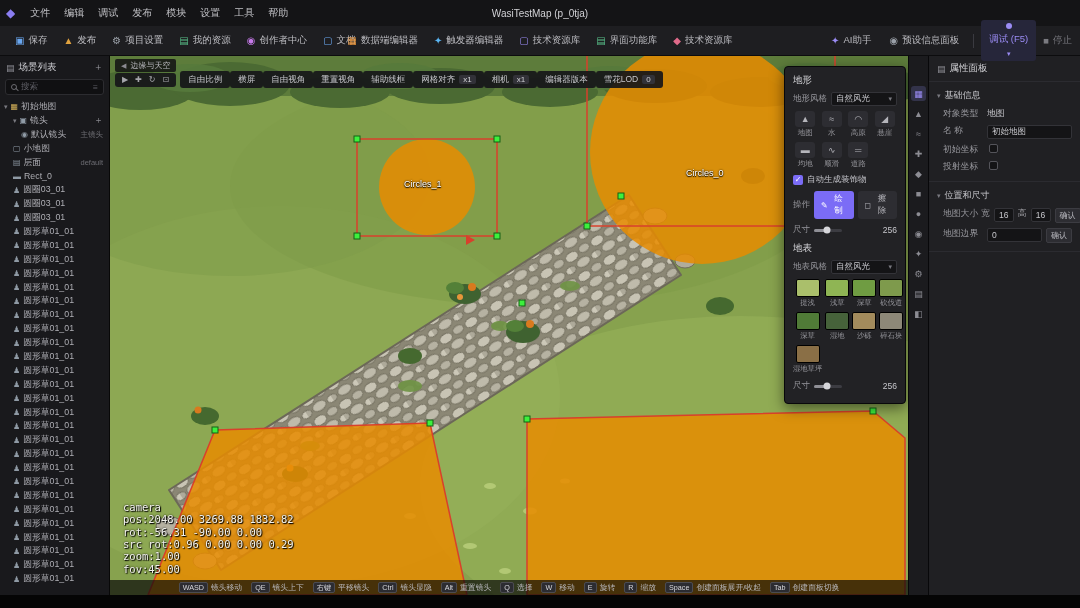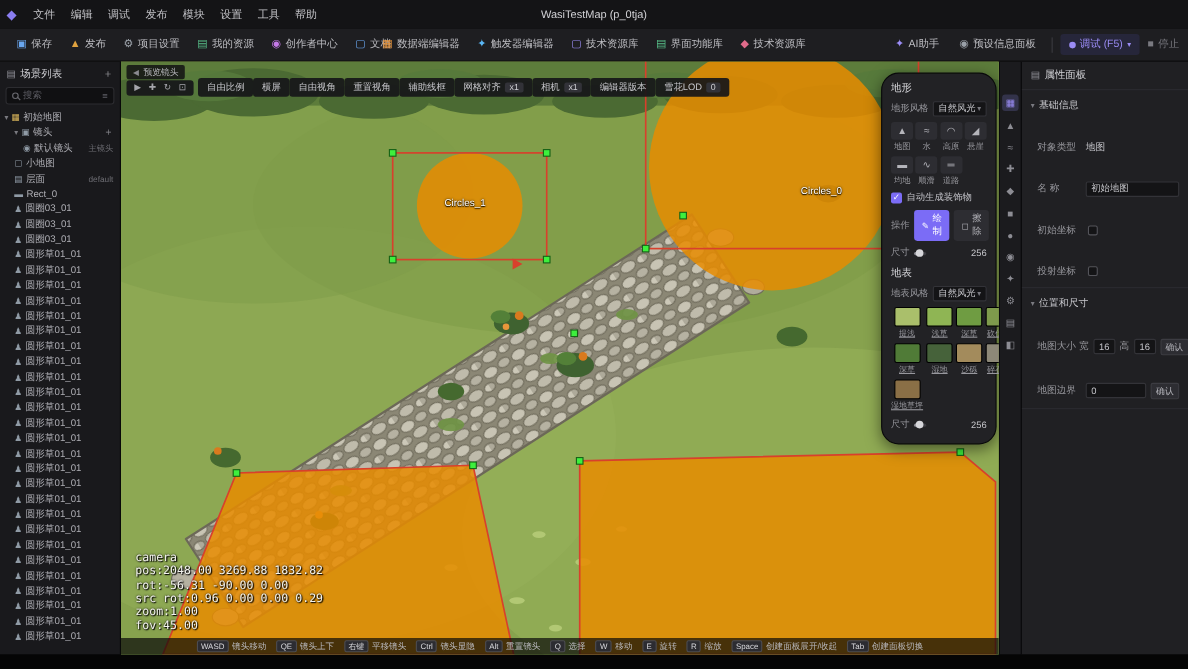--- a/index.html
+++ b/index.html
@@ -19,21 +19,21 @@
 .win-btn { font-size:9px; padding:0 5px; color:#a5a5aa; }
 
 
 .toolbar2 { height:30px; background:#1e1e21; display:flex; align-items:center; padding:0 8px; position:relative; border-bottom:1px solid #0c0c0e; flex:0 0 30px; }
 .tb-group { display:flex; gap:2px; align-items:center; }
 .tb-btn { display:flex; align-items:center; gap:4px; font-size:9.5px; color:#bcbcc1; padding:4px 7px; border-radius:3px; white-space:nowrap; }
 .tb-ic { font-size:10px; }
 .tb-editors { position:absolute; left:50%; transform:translateX(-50%); display:flex; gap:2px; }
 .tb-right-group { margin-left:auto; display:flex; align-items:center; gap:7px; }
 .sep { width:1px; height:14px; background:#3a3a40; }
-.debug-btn { display:flex; align-items:center; gap:4px; color:#9b8cf5; font-size:9.5px; padding:3px 8px; background:#26263a; border-radius:3px; white-space:nowrap; }
+.debug-btn { display:flex; align-items:center; gap:4px; color:#9b8cf5; font-size:9.5px; padding:3px 8px; background:#26263a; border-radius:3px; white-space:nowrap;flex-direction:column; }
 .debug-dot { width:6px; height:6px; background:#9b8cf5; border-radius:50%; }
 .debug-car { font-size:7px; color:#9b8cf5; }
 .stop-btn { display:flex; align-items:center; gap:4px; color:#7a7a80; font-size:9.5px; white-space:nowrap; }
 
 
 .main { display:flex; height:539px; flex:0 0 539px; background:#111; }
 
 
 .left-panel { width:110px; min-width:110px; background:#19191c; display:flex; flex-direction:column; border-right:1px solid #080808; }
 .lp-header { display:flex; align-items:center; gap:4px; padding:5px 6px 3px; font-size:9.5px; color:#cdcdd2; }
@@ -59,28 +59,28 @@
 .vp-tag { position:absolute; top:3px; left:5px; background:rgba(18,18,20,.85); color:#b5b5ba; font-size:8px; padding:1px 6px; border-radius:2px; display:flex; gap:4px; align-items:center; z-index:5; }
 .vp-tag-ar { font-size:7px; color:#8a8a90; }
 .vp-pills { position:absolute; top:15px; left:5px; display:flex; gap:4px; z-index:5; align-items:center; }
 .pill { background:rgba(22,22,25,.92); color:#c6c6cb; font-size:8.5px; padding:2.5px 8px; border-radius:3px; display:flex; align-items:center; gap:4px; white-space:nowrap; }
 .pill.icons { gap:7px; padding:2.5px 7px; color:#a5a5ab; }
 .pills-wrap { display:flex; gap:0; }
 .pill-val { background:#323238; border-radius:2px; padding:0 4px; font-size:8px; color:#d0d0d5; }
 .vp-ic { font-size:8px; }
 .shape-label { position:absolute; color:#fff; font-size:9px; text-shadow:0 0 2px #000,0 1px 1px #000; z-index:3; }
 .lbl-c1 { left:294px; top:123px; }
-.lbl-c0 { left:618px; top:112px; }
+.lbl-c0 { left:576px; top:112px; }
 .cam-overlay { position:absolute; left:13px; bottom:20px; z-index:4; font-family:"DejaVu Sans Mono","Liberation Mono",monospace; font-size:10.5px; color:#f3f3ee; line-height:1.18; text-shadow:0 0 2px #000,1px 1px 1px #000; }
 .hints { position:absolute; left:0; right:0; bottom:0; height:15px; background:rgba(8,8,8,.7); display:flex; align-items:center; justify-content:center; gap:9px; z-index:6; }
 .hint { display:flex; align-items:center; gap:3px; font-size:7.8px; color:#b8b8bd; white-space:nowrap; }
 .key { background:#2c2c31; border:1px solid #4c4c52; border-radius:2px; padding:0 3px; font-size:7.2px; color:#d8d8dc; line-height:9px; }
 
 
-.terrain-panel { position:absolute; top:10px; right:2px; width:105px; background:#222225; border:1px solid #08080a; border-radius:16px; padding:7px 8px 6px; z-index:7; box-shadow:0 4px 14px rgba(0,0,0,.5); }
+.terrain-panel { position:absolute; top:10px; right:2px; width:122px; background:#222225; border:1px solid #08080a; border-radius:4px; padding:7px 8px 6px; z-index:7; box-shadow:0 4px 14px rgba(0,0,0,.5); }
 .tp-title { font-size:9.5px; color:#d6d6da; margin-bottom:5px; }
 .tp-row { display:flex; align-items:center; gap:4px; margin-bottom:5px; }
 .tp-label { font-size:8.5px; color:#97979d; white-space:nowrap; }
 .tp-select { flex:1; background:#141416; border:1px solid #333338; border-radius:2px; height:14px; display:flex; align-items:center; justify-content:space-between; padding:0 4px; font-size:8.5px; color:#c6c6cb; }
 .sel-ar { color:#7a7a80; font-size:7px; }
 .tp-tools { display:grid; grid-template-columns:repeat(4,1fr); gap:4px 2px; margin-bottom:5px; }
 .tp-tool { display:flex; flex-direction:column; align-items:center; gap:1px; }
 .tool-ic { width:20px; height:16px; background:#2d2d32; border-radius:3px; display:flex; align-items:center; justify-content:center; font-size:9px; color:#b5b5bb; }
 .tool-lb { font-size:7.5px; color:#97979d; }
 .tp-check { display:flex; align-items:center; gap:4px; font-size:8.5px; color:#c0c0c6; margin:4px 0 5px; }
@@ -88,35 +88,35 @@
 .op-btn { display:flex; align-items:center; gap:3px; background:#2d2d32; color:#b5b5bb; font-size:8.5px; padding:2px 7px; border-radius:3px; }
 .op-btn.active { background:#7b6cf6; color:#fff; }
 .op-ic { font-size:8px; }
 .slider { flex:1; height:3px; background:#3c3c42; border-radius:2px; position:relative; }
 .sl-fill { position:absolute; left:0; top:0; bottom:0; width:45%; background:#8f8f96; border-radius:2px; }
 .sl-thumb { position:absolute; left:45%; top:50%; transform:translate(-50%,-50%); width:7px; height:7px; background:#d6d6da; border-radius:50%; }
 .sl-val { font-size:8.5px; color:#c6c6cb; min-width:18px; text-align:right;margin-left:33px; }
 .tp-tex { display:grid; grid-template-columns:repeat(4,1fr); gap:4px 3px; margin-bottom:6px; }
 .tex { display:flex; flex-direction:column; align-items:center; gap:1px; }
 .tex-sw { width:24px; height:18px; border-radius:2px; border:1px solid #000; display:block; }
-.tex-lb { font-size:7.3px; color:#97979d; white-space:nowrap;text-decoration:underline; }
+.tex-lb { font-size:7.3px; color:#97979d; white-space:nowrap; }
 
 
 .tool-strip { width:20px; min-width:20px; background:#1b1b1e; border-left:1px solid #08080a; display:flex; flex-direction:column; align-items:center; padding-top:30px; gap:5px; }
 .strip-btn { width:15px; height:15px; display:flex; align-items:center; justify-content:center; font-size:9px; color:#8d8d94; border-radius:3px; }
 .strip-btn.active { background:#33334a; color:#9b8cf5; }
 
 
 .right-panel { width:152px; min-width:152px; background:#202023; border-left:1px solid #08080a; display:flex; flex-direction:column; font-size:8.8px; }
 .rp-header { display:flex; align-items:center; gap:4px; padding:6px 8px; color:#d2d2d6; font-size:9.5px; border-bottom:1px solid #2b2b30; }
 .rp-ic { color:#8f8f96; font-size:9px; }
 .rp-section { border-bottom:1px solid #2b2b30; padding:4px 0 6px; }
 .rp-sec-title { display:flex; align-items:center; gap:4px; padding:3px 8px; color:#c9c9ce; font-size:9px; }
 .sec-ar { color:#7a7a80; font-size:7px; }
-.rp-row { display:flex; align-items:center; gap:4px; padding:2.5px 8px 2.5px 14px; color:#97979d;margin-top:20px; }
+.rp-row { display:flex; align-items:flex-start; gap:4px; padding:2.5px 8px 2.5px 14px; color:#97979d; }
 .rp-label { white-space:nowrap; min-width:40px; }
 .rp-value { color:#c6c6cb; }
 .rp-input { flex:1; min-width:0; height:14px; background:#141416; border:1px solid #333338; border-radius:2px; color:#c6c6cb; font-size:8.5px; padding:0 4px; }
 .rp-input.tiny { width:20px; flex:0 0 20px; text-align:center; }
 .mini-lb { color:#97979d; }
 .confirm-btn { background:#2d2d32; border:1px solid #3c3c42; border-radius:2px; color:#b5b5bb; font-size:8px; padding:1px 4px; white-space:nowrap; }
 .cb2 { width:9px; height:9px; border:1px solid #54545a; background:#141416; border-radius:2px; margin-left:2px; flex:0 0 9px; }
 .tp-select.wide { flex:1; max-width:92px; }
 
 .bottom-gap { height:13px; background:#050505; flex:0 0 13px; }
@@ -594,21 +594,21 @@
           <rect x="102" y="371" width="6" height="6"></rect>
             <rect x="317" y="364" width="6" height="6"></rect>
           <rect x="414" y="360" width="6" height="6"></rect>
             <rect x="760" y="352" width="6" height="6"></rect>
           <rect x="409" y="244" width="6" height="6"></rect>
         </g>
       </svg>
 
       <div class="vp-tag">
         <span class="vp-tag-ar">◀</span>
-        <span>预览镜头</span>
+        <span>边缘与天空</span>
       </div>
 
       <div class="vp-pills">
         <div class="pill icons">
 
         <span class="vp-ic">▶</span>
             <span class="vp-ic">✚</span>
             <span class="vp-ic">↻</span>
             <span class="vp-ic">⊡</span>
           </div>

